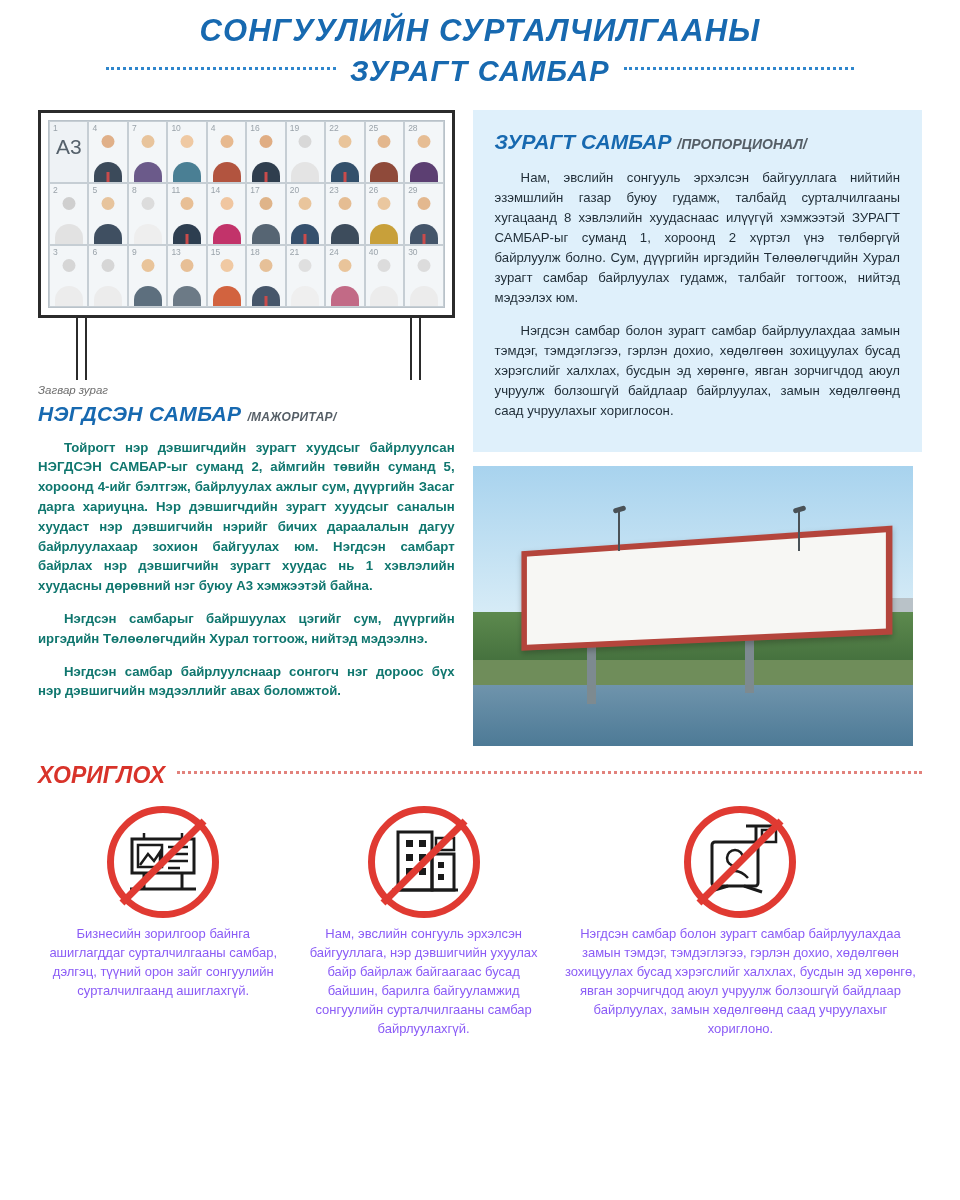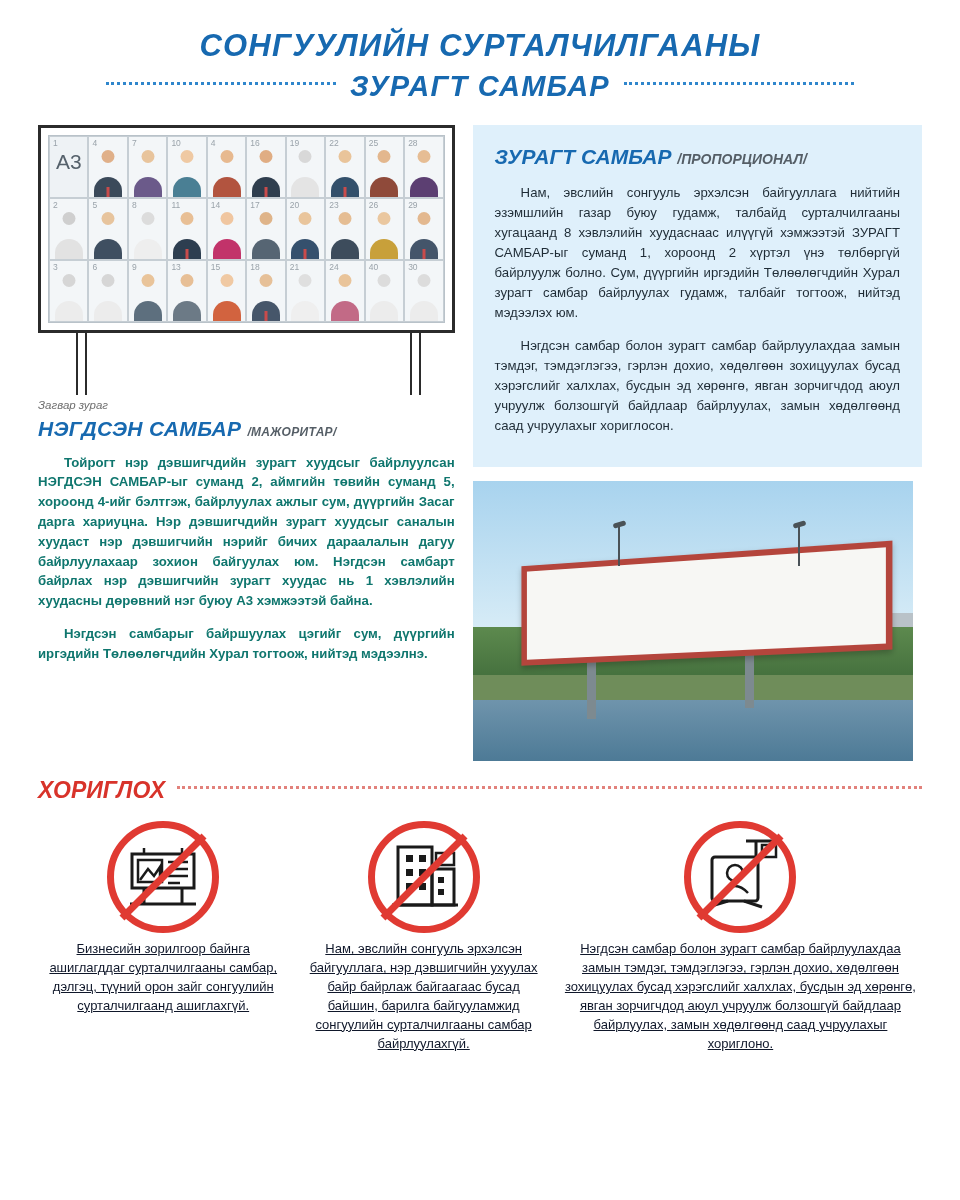--- a/index.html
+++ b/index.html
@@ -18,21 +18,21 @@
   .page {
     width: 960px;
     height: 1200px;
     position: relative;
     box-sizing: border-box;
     padding: 0 38px;
   }
 
   
   .header {
-    padding-top: 28px;
+    padding-top: 13px;
     text-align: center;
   }
   .title-line1 {
     font-size: 31px;
     font-weight: bold;
     font-style: italic;
     color: #1769b0;
     letter-spacing: 1.2px;
     line-height: 1.15;
   }
@@ -368,25 +368,24 @@
   }
   .ban svg {
     position: absolute;
     left: 50%;
     top: 50%;
     transform: translate(-50%,-50%);
   }
   .forbid-text {
     font-size: 13px;
     line-height: 1.45;
-    color: #0f172a;
+    color: #8b5cf6;
     text-align: center;
     padding: 0 6px;
     margin-top: 4px;
-    text-decoration: underline;
   }
 </style>
 </head>
 <body>
 
 <div class="page">
 
   <div class="header">
     <div class="title-line1">СОНГУУЛИЙН СУРТАЛЧИЛГААНЫ</div>
     <div class="title-line2-wrap">
@@ -629,20 +628,21 @@
 
       <div class="caption">Загвар зураг</div>
 
       <h2 class="sec">
         <span>НЭГДСЭН САМБАР</span>
         <span class="sub">/МАЖОРИТАР/</span>
       </h2>
 
       <p class="body">Тойрогт нэр дэвшигчдийн зурагт хуудсыг байрлуулсан НЭГДСЭН САМБАР-ыг суманд 2, аймгийн төвийн суманд 5, хороонд 4-ийг бэлтгэж, байрлуулах ажлыг сум, дүүргийн Засаг дарга хариуцна. Нэр дэвшигчдийн зурагт хуудсыг саналын хуудаст нэр дэвшигчийн нэрийг бичих дараалалын дагуу байрлуулахаар зохион байгуулах юм. Нэгдсэн самбарт байрлах нэр дэвшигчийн зурагт хуудас нь 1 хэвлэлийн хуудасны дөрөвний нэг буюу A3 хэмжээтэй байна.</p>
       <p class="body">Нэгдсэн самбарыг байршуулах цэгийг сум, дүүргийн иргэдийн Төлөөлөгчдийн Хурал тогтоож, нийтэд мэдээлнэ.</p>
+      <p class="body">Нэгдсэн самбар байрлуулснаар сонгогч нэг дороос бүх нэр дэвшигчийн мэдээллийг авах боломжтой.</p>
     </div>
 
     <div class="col-right">
       <div class="panel">
         <h2>
           <span>ЗУРАГТ САМБАР</span>
           <span class="sub">/ПРОПОРЦИОНАЛ/</span>
         </h2>
         <p>Нам, эвслийн сонгууль эрхэлсэн байгууллага нийтийн эзэмшлийн газар буюу гудамж, талбайд сурталчилгааны хугацаанд 8 хэвлэлийн хуудаснаас илүүгүй хэмжээтэй ЗУРАГТ САМБАР-ыг суманд 1, хороонд 2 хүртэл үнэ төлбөргүй байрлуулж болно. Сум, дүүргийн иргэдийн Төлөөлөгчдийн Хурал зурагт самбар байрлуулах гудамж, талбайг тогтоож, нийтэд мэдээлэх юм.</p>
         <p>Нэгдсэн самбар болон зурагт самбар байрлуулахдаа замын тэмдэг, тэмдэглэгээ, гэрлэн дохио, хөдөлгөөн зохицуулах бусад хэрэгслийг халхлах, бусдын эд хөрөнгө, явган зорчигчдод аюул учруулж болзошгүй байдлаар байрлуулах, замын хөдөлгөөнд саад учруулахыг хориглосон.</p>

